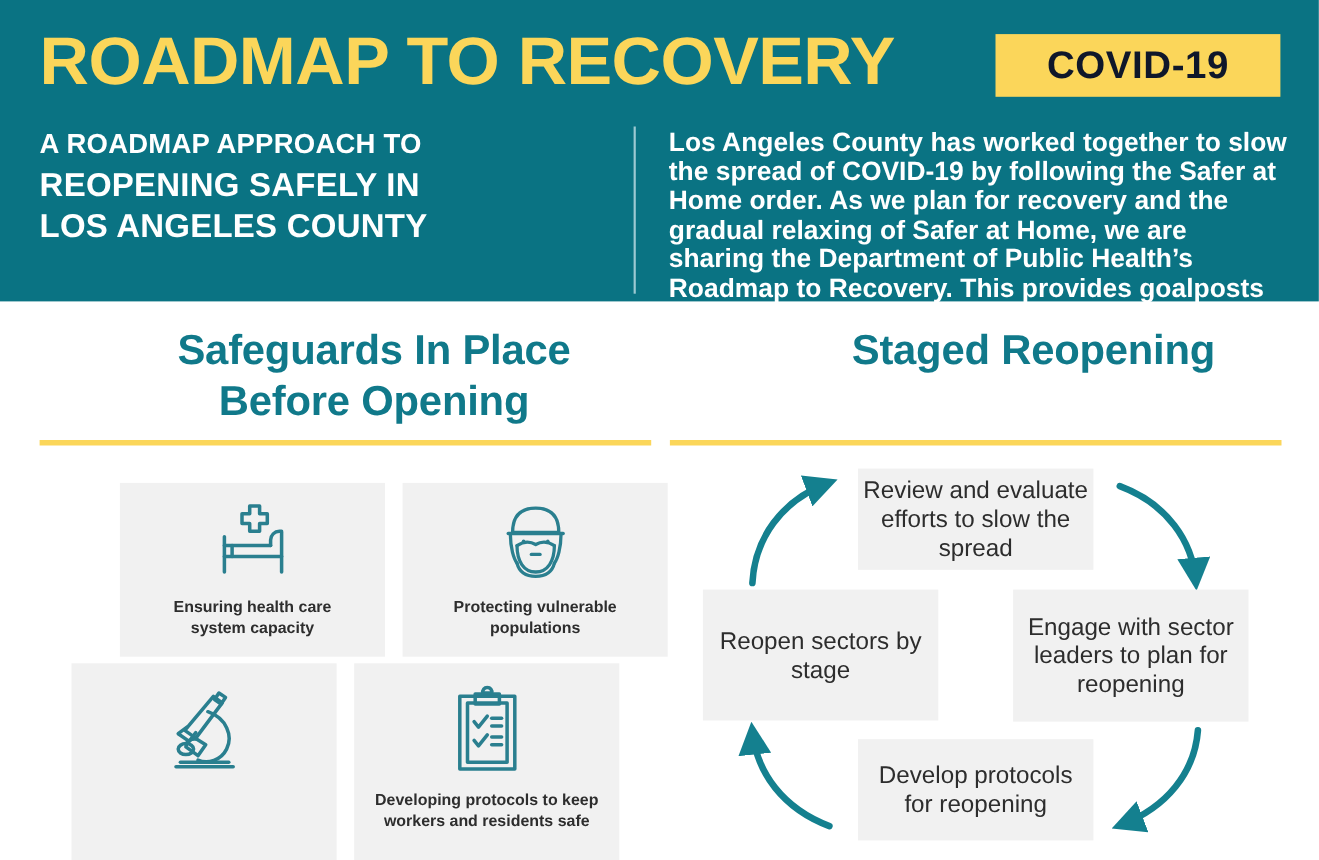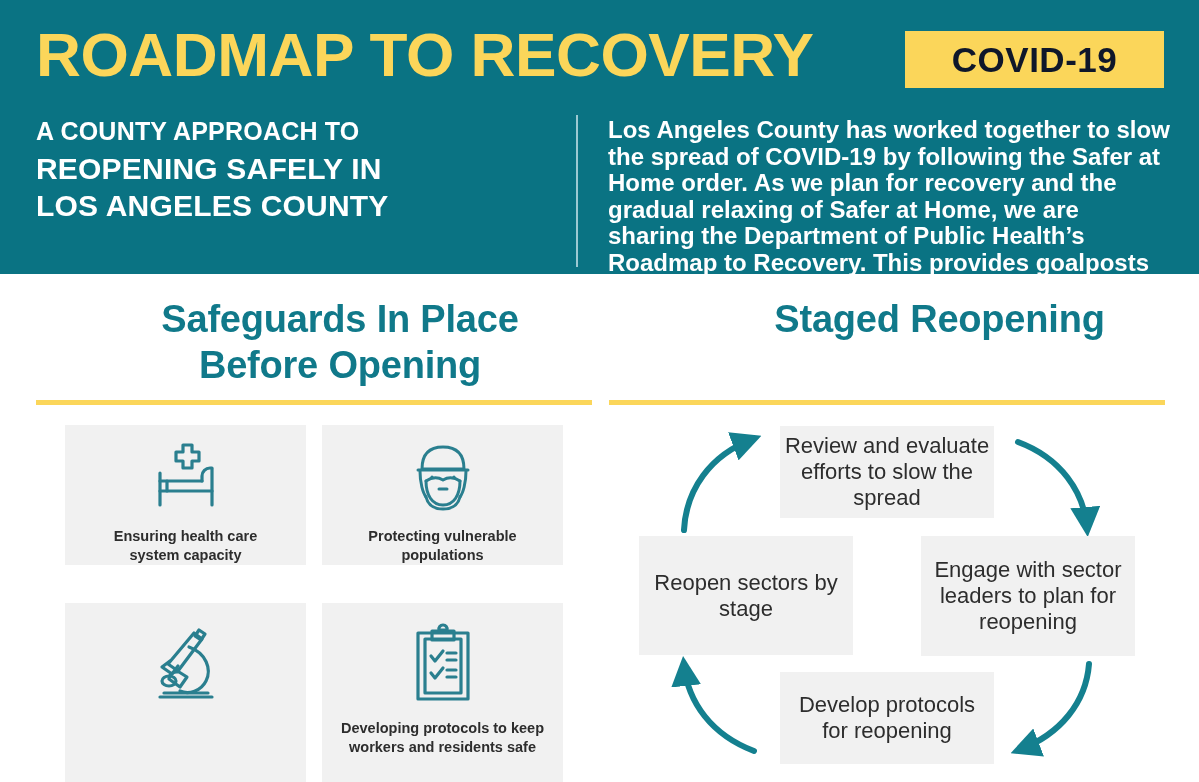--- a/index.html
+++ b/index.html
@@ -123,21 +123,21 @@
   }
   .card {
     position: absolute;
     width: 241px;
     background: #f1f1f1;
     display: flex;
     flex-direction: column;
     align-items: center;
     justify-content: flex-start;
   }
-  .card-r1 { top: 0px;   height: 140px; }
+  .card-r1 { top: 14px;   height: 158px; margin-left: 44px; }
   .card-r2 { top: 178px; height: 179px; }
   .card-c1 { left: 0px; }
   .card-c2 { left: 257px; }
   .card-icon {
     margin-top: 12px;
     height: 84px;
     display: flex;
     align-items: center;
     justify-content: center;
   }
@@ -190,21 +190,21 @@
 
 <div class="header">
 
   <div class="header-title">ROADMAP TO RECOVERY</div>
 
   <div class="covid-badge">
     <span class="covid-badge-text">COVID-19</span>
   </div>
 
   <div class="header-sub">
-    <div class="l1">A COUNTY APPROACH TO</div>
+    <div class="l1">A ROADMAP APPROACH TO</div>
     <div class="l2">REOPENING SAFELY IN</div>
     <div class="l3">LOS ANGELES COUNTY</div>
   </div>
 
   <div class="header-divider"></div>
 
   <div class="header-para">Los Angeles County has worked together to slow the spread of COVID-19 by following the Safer at Home order. As we plan for recovery and the gradual relaxing of Safer at Home, we are sharing the Department of Public Health’s Roadmap to Recovery. This provides goalposts for reopening as safely as possible.</div>
 </div>
 
 <div class="col col-left">

